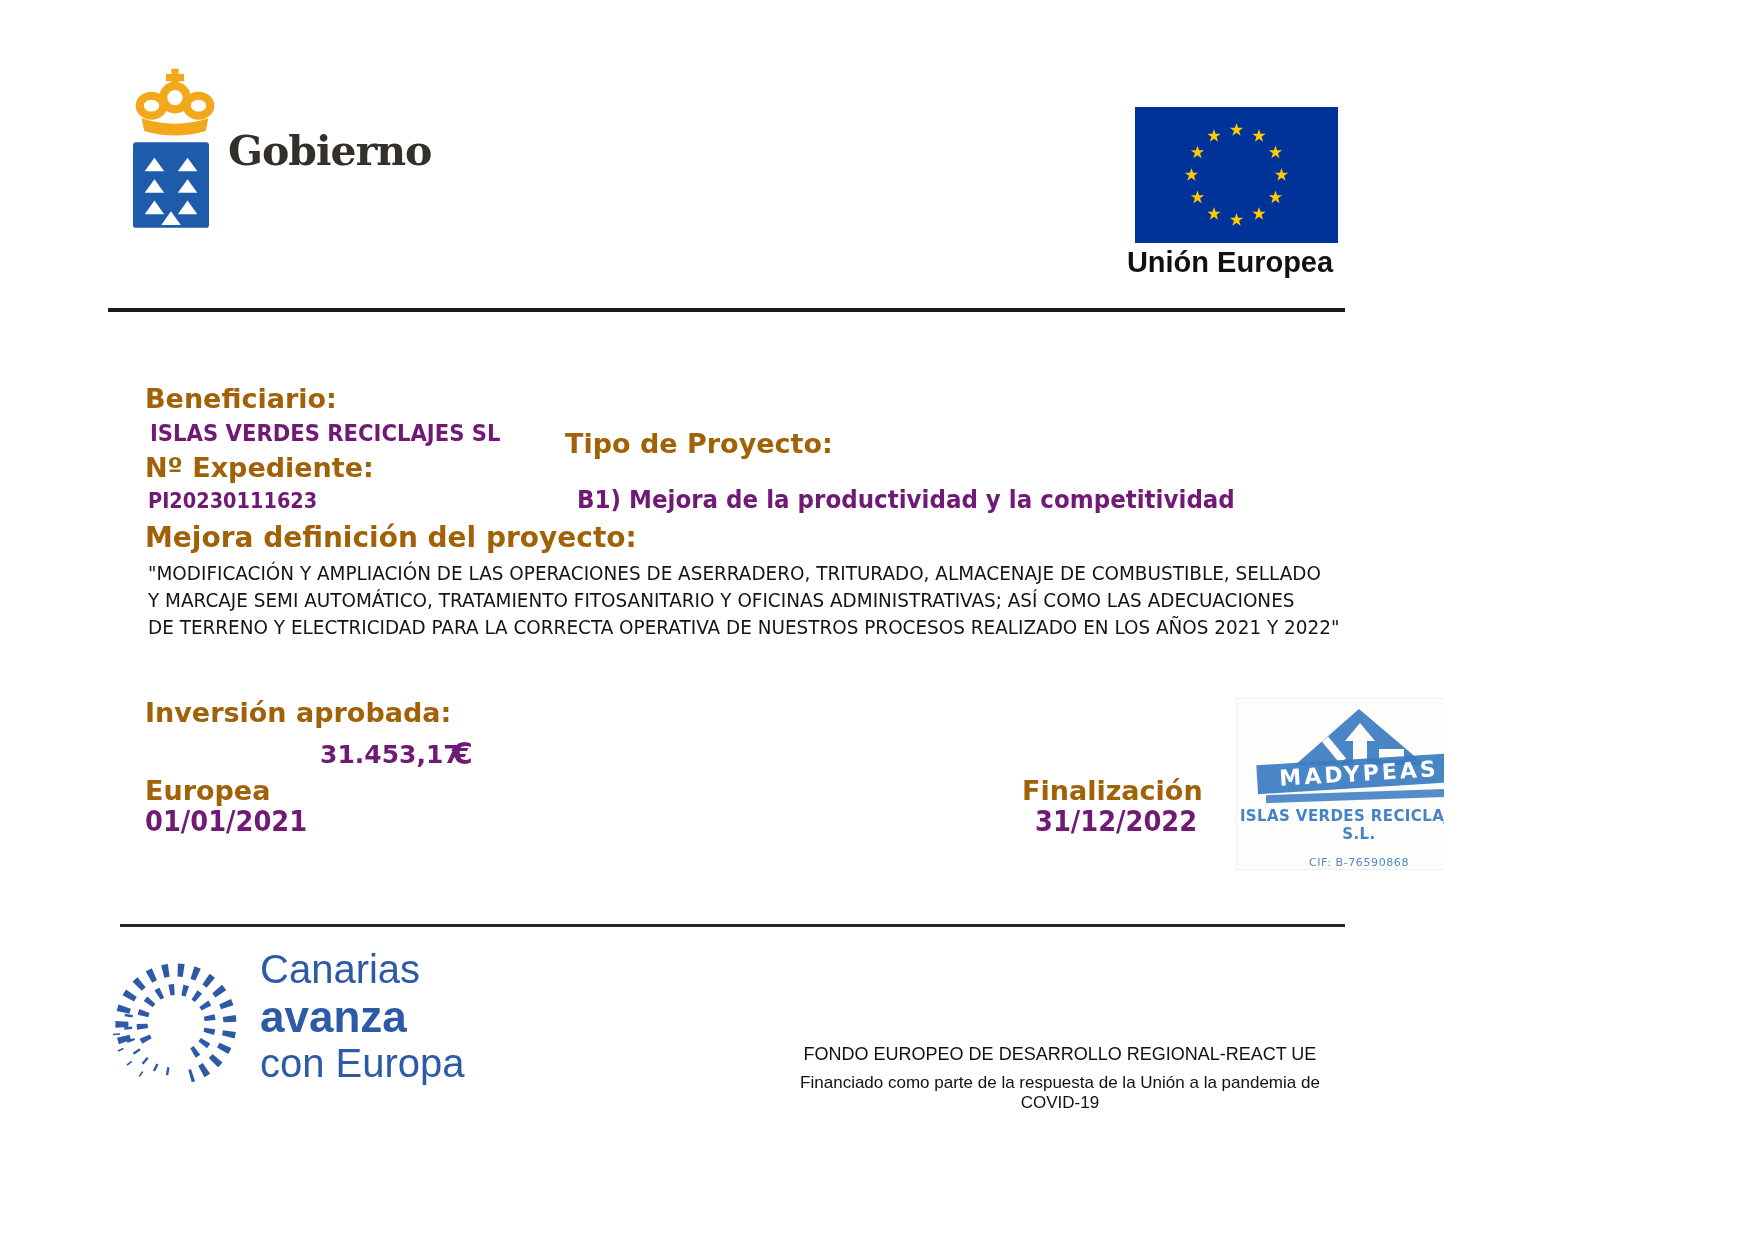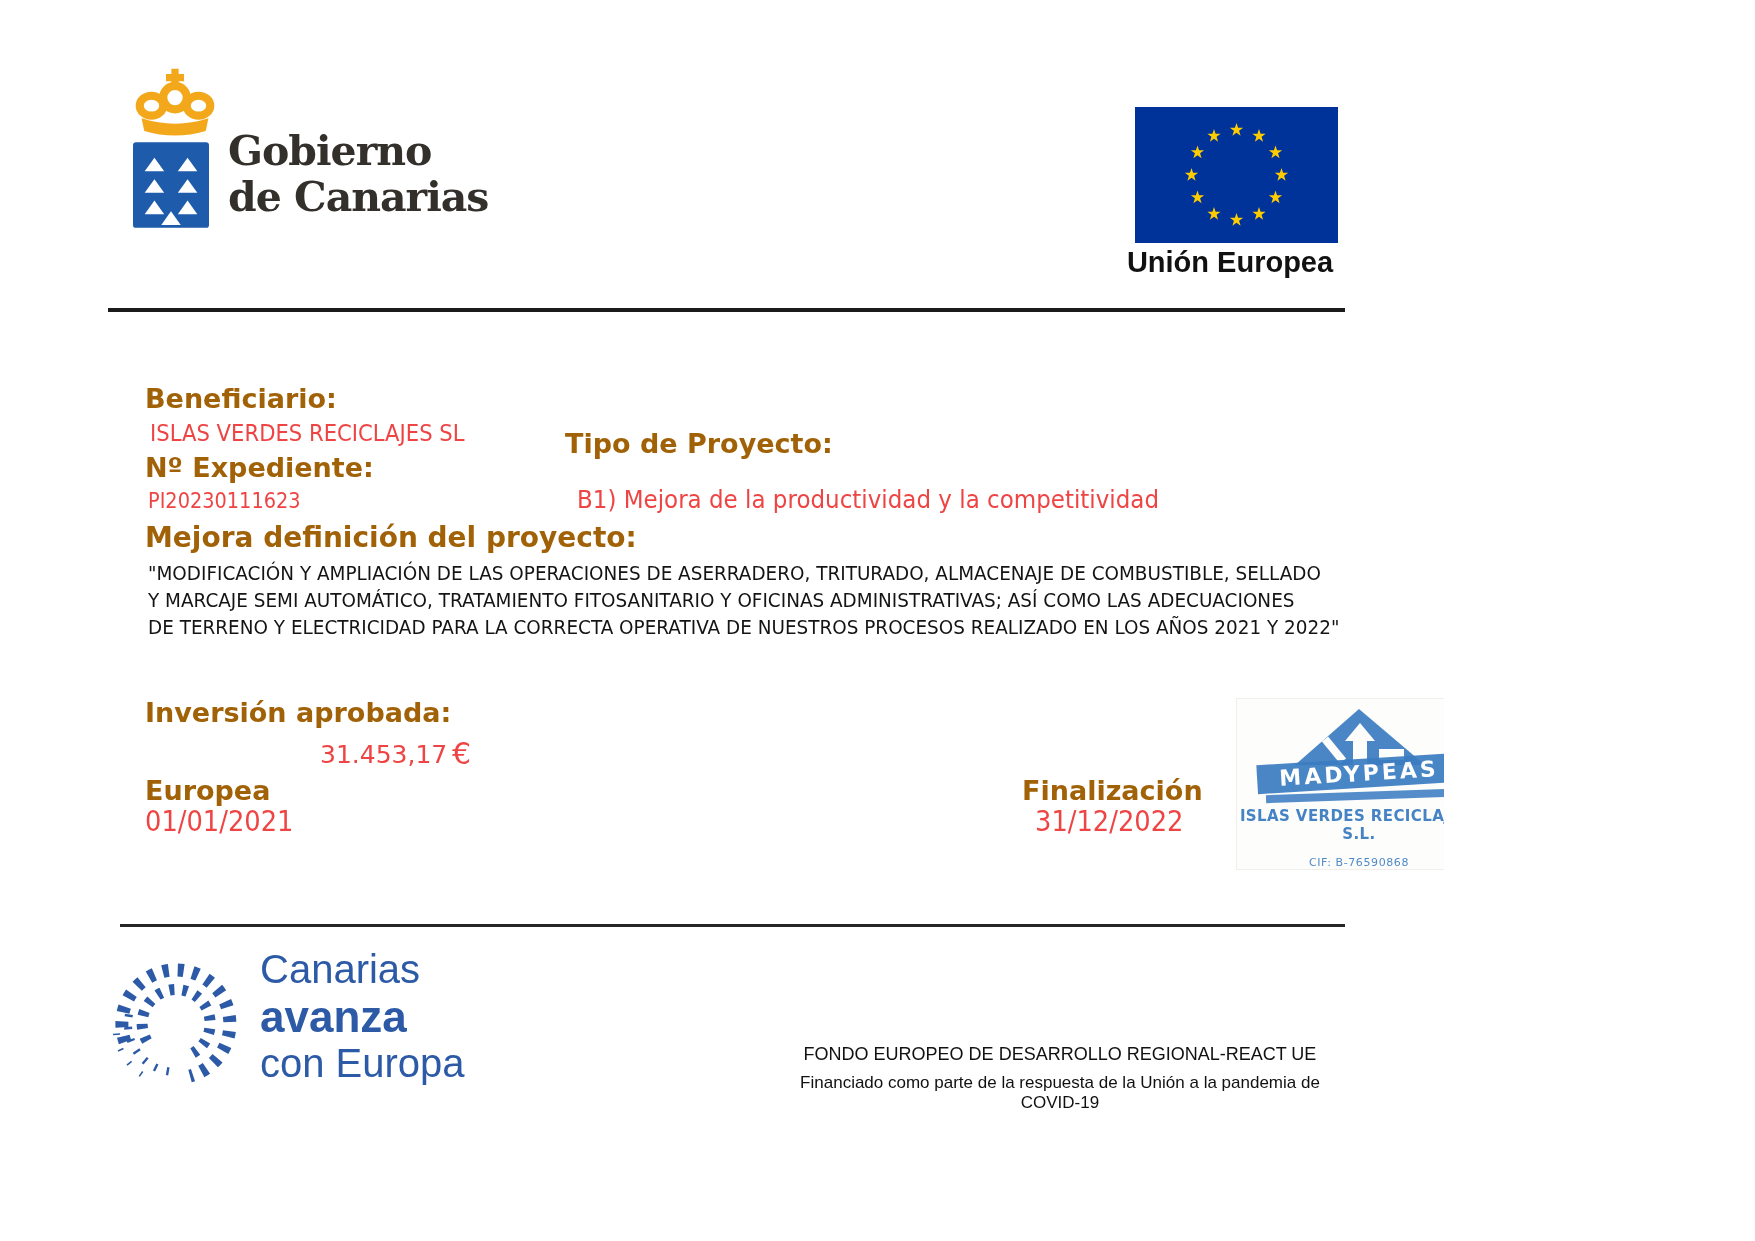--- a/index.html
+++ b/index.html
@@ -17,21 +17,21 @@
   
   .gob-text{left:228px;top:128px;font-family:"DejaVu Serif","Liberation Serif",serif;
             font-weight:700;font-size:41px;line-height:46px;color:#33302c;letter-spacing:-1px;}
   .eu-flag{left:1135px;top:107px;width:203px;height:136px;}
   .eu-label{left:1120px;top:246px;width:220px;text-align:center;font-family:"Liberation Sans",sans-serif;
             font-weight:700;font-size:29px;color:#111;}
   .rule-top{left:108px;top:308px;width:1237px;height:4px;background:#1b1b1b;}
   .rule-bottom{left:120px;top:924px;width:1225px;height:3px;background:#262626;}
   
   .lbl{font-weight:700;font-size:27px;color:#a16207;white-space:nowrap;}
-  .val{font-size:23px;color:#ef4444;white-space:nowrap;}
+  .val{font-size:23px;color:#701a75;white-space:nowrap;font-weight:bold;}
   .cond{display:inline-block;transform:scaleX(.92);transform-origin:0 50%;white-space:nowrap;}
   .def-line{font-size:20px;line-height:27px;color:#141414;}
   
   .stamp{left:1236px;top:698px;width:244px;height:170px;background:#fdfdfc;
          border:1px solid #f0efec;text-align:center;color:var(--c-stamp_blue);}
   .stamp-banner{width:204px;margin:-12px auto 0;height:29px;background:var(--c-stamp_blue);
                 transform:rotate(-3.5deg);display:flex;align-items:center;justify-content:center;opacity:.93;}
   .stamp-banner span{color:#fff;font-weight:700;font-size:22px;letter-spacing:3px;}
   .stamp-strip{width:186px;height:8px;background:var(--c-stamp_blue);margin:4px auto 0;
                transform:rotate(-2deg);opacity:.88;}
@@ -66,21 +66,20 @@
     <polygon points="12,30 32,30 22,16" fill="#fff"></polygon>
       <polygon points="46,30 66,30 56,16" fill="#fff"></polygon>
     <polygon points="12,52 32,52 22,38" fill="#fff"></polygon>
       <polygon points="46,52 66,52 56,38" fill="#fff"></polygon>
     <polygon points="12,74 32,74 22,60" fill="#fff"></polygon>
       <polygon points="46,74 66,74 56,60" fill="#fff"></polygon>
     <polygon points="29,85 49,85 39,71" fill="#fff"></polygon>
   </svg>
   <div class="abs gob-text">
     <div>Gobierno</div>
-    <div>de Canarias</div>
   </div>
 
   <svg class="abs eu-flag" viewBox="0 0 203 136">
     <rect width="203" height="136" style="fill:var(--c-eu_blue)"></rect>
     <defs>
       <polygon id="eustar" style="fill:var(--c-star_yellow)" points="0,-7 1.59,-2.18 6.66,-2.16 2.57,0.83 4.11,5.66 0,2.7 -4.11,5.66 -2.57,0.83 -6.66,-2.16 -1.59,-2.18"></polygon>
     </defs>
     <use href="#eustar" x="101.5" y="23"></use>
       <use href="#eustar" x="124" y="29"></use>
     <use href="#eustar" x="140.5" y="45.5"></use>

